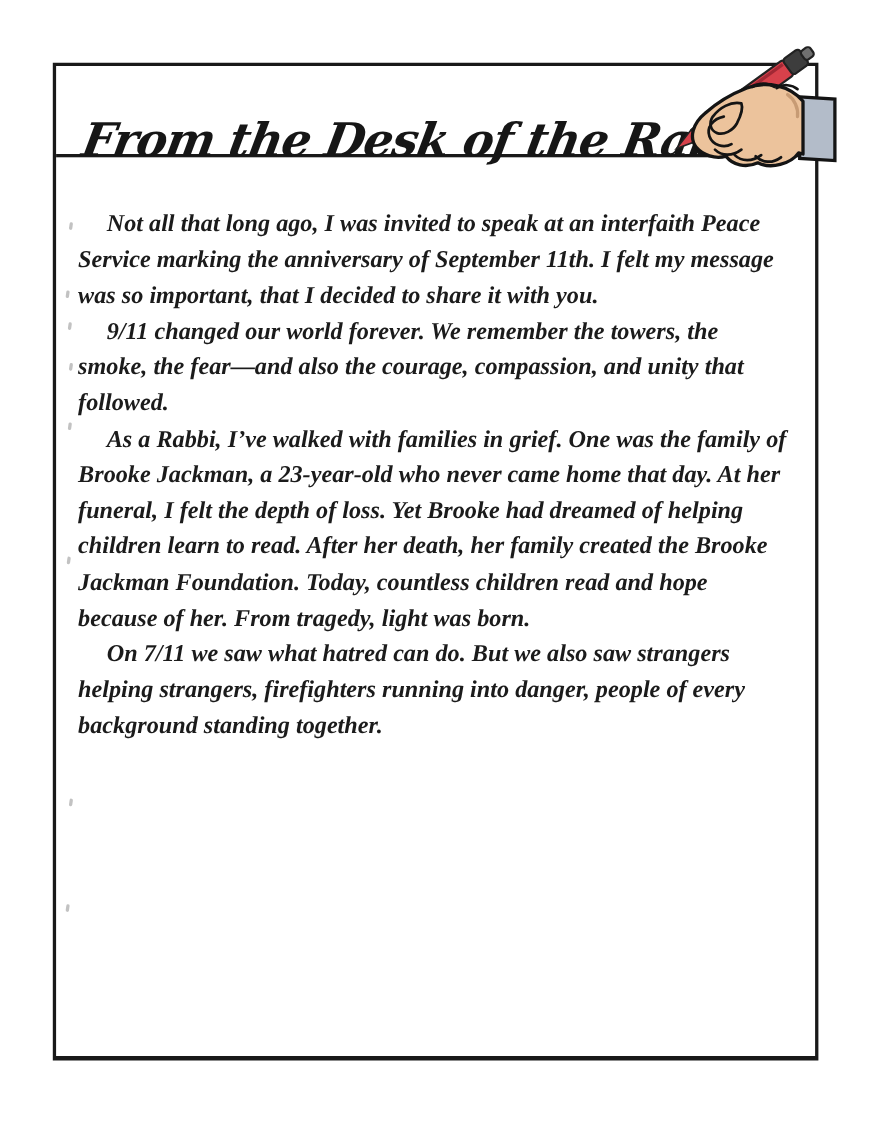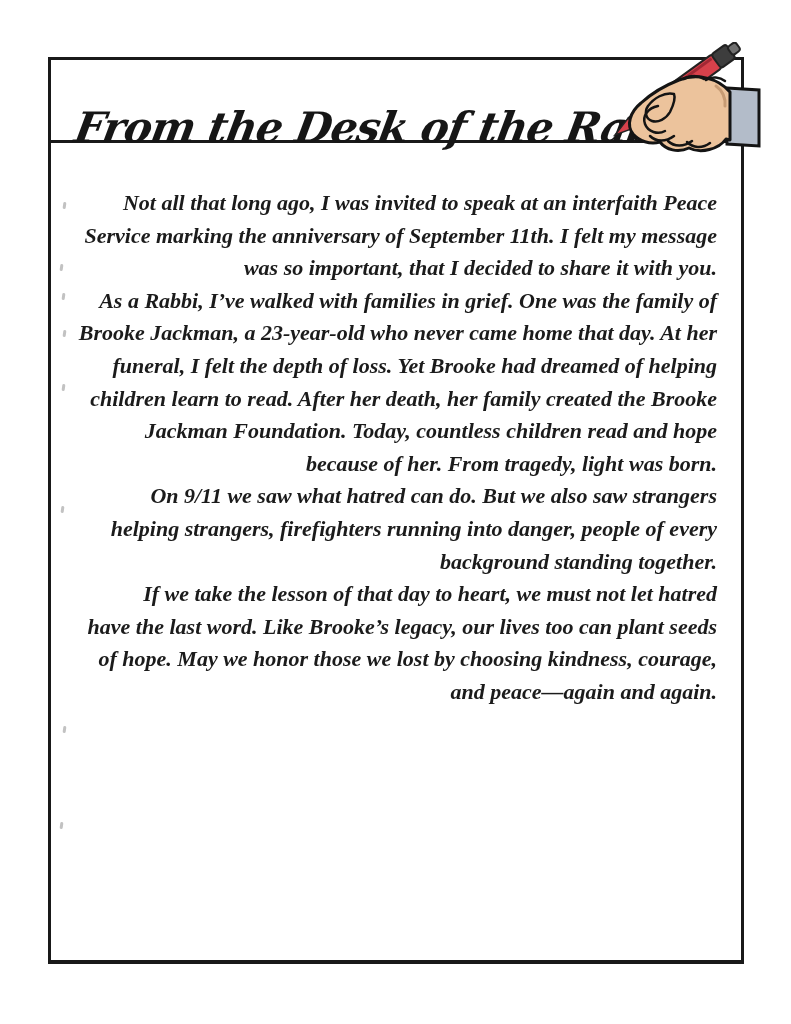--- a/index.html
+++ b/index.html
@@ -40,21 +40,21 @@
     padding:44px 24px 0 20px;
     font-size:22px;
     line-height:32.6px;
     font-style:italic;
     font-weight:bold;
     color:#1b1b1b;
   }
   .body p{
     margin:0;
     text-indent:26px;
-    text-align:right;
+    text-align:left;
   }
   .hand-svg{
     position:absolute;
     left:598px;top:42px;
     width:175px;height:135px;
     z-index:5;
   }
   .speck{
     position:absolute;
     width:3px;height:7px;
@@ -68,23 +68,23 @@
 <body>
 
 <div class="page">
 
   <div class="frame">
     <div class="header">
       <div class="title">From the Desk of the Rabbi</div>
     </div>
     <div class="body">
       <p>Not all that long ago, I was invited to speak at an interfaith Peace Service marking the anniversary of September 11th. I felt my message was so important, that I decided to share it with you.</p>
+    <p>9/11 changed our world forever. We remember the towers, the smoke, the fear—and also the courage, compassion, and unity that followed.</p>
         <p>As a Rabbi, I’ve walked with families in grief. One was the family of Brooke Jackman, a 23-year-old who never came home that day. At her funeral, I felt the depth of loss. Yet Brooke had dreamed of helping children learn to read. After her death, her family created the Brooke Jackman Foundation. Today, countless children read and hope because of her. From tragedy, light was born.</p>
-        <p>On 9/11 we saw what hatred can do. But we also saw strangers helping strangers, firefighters running into danger, people of every background standing together.</p>
-        <p>If we take the lesson of that day to heart, we must not let hatred have the last word. Like Brooke’s legacy, our lives too can plant seeds of hope. May we honor those we lost by choosing kindness, courage, and peace—again and again.</p>
+        <p>On 7/11 we saw what hatred can do. But we also saw strangers helping strangers, firefighters running into danger, people of every background standing together.</p>
       </div>
   </div>
 
   <svg class="hand-svg" viewBox="0 0 175 135" aria-hidden="true">
 
     <path d="M129,46 L161,48 L161,104 L129,102 Z" stroke="#141414" stroke-width="3" fill="#b3bcc9"></path>
 
     <g transform="rotate(54 17 93)">
       <path d="M17,93 L11,72 L23,72 Z" stroke="#222222" stroke-width="1.5" fill="#d7414b"></path>
       <path d="M11,72 L23,72 L25,54 L9,54 Z" fill="#454545" stroke="#222222" stroke-width="1.5"></path>

